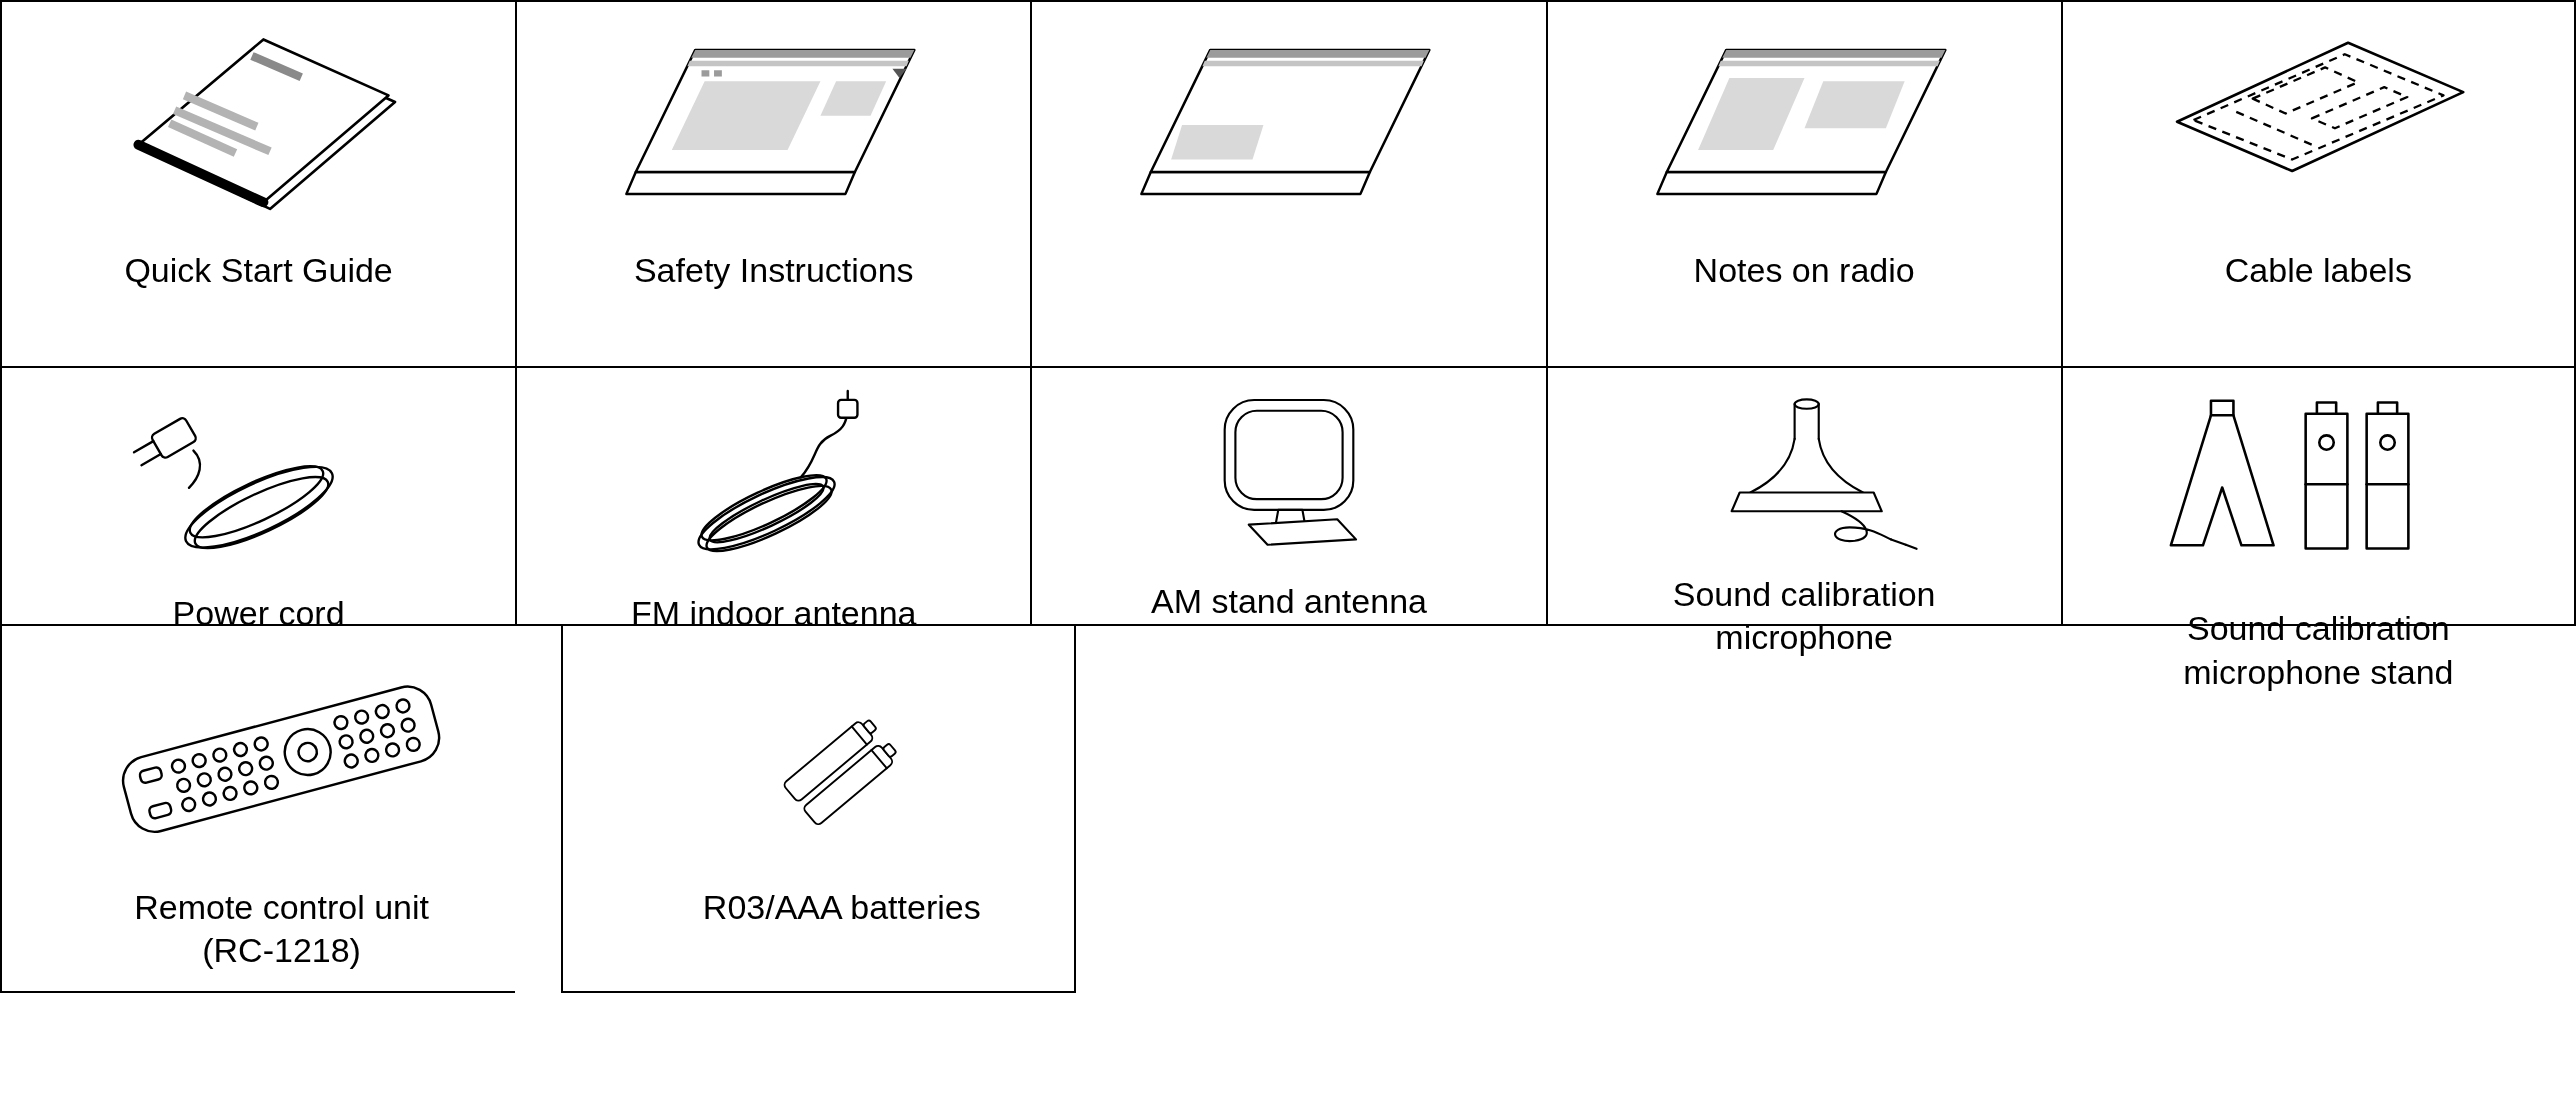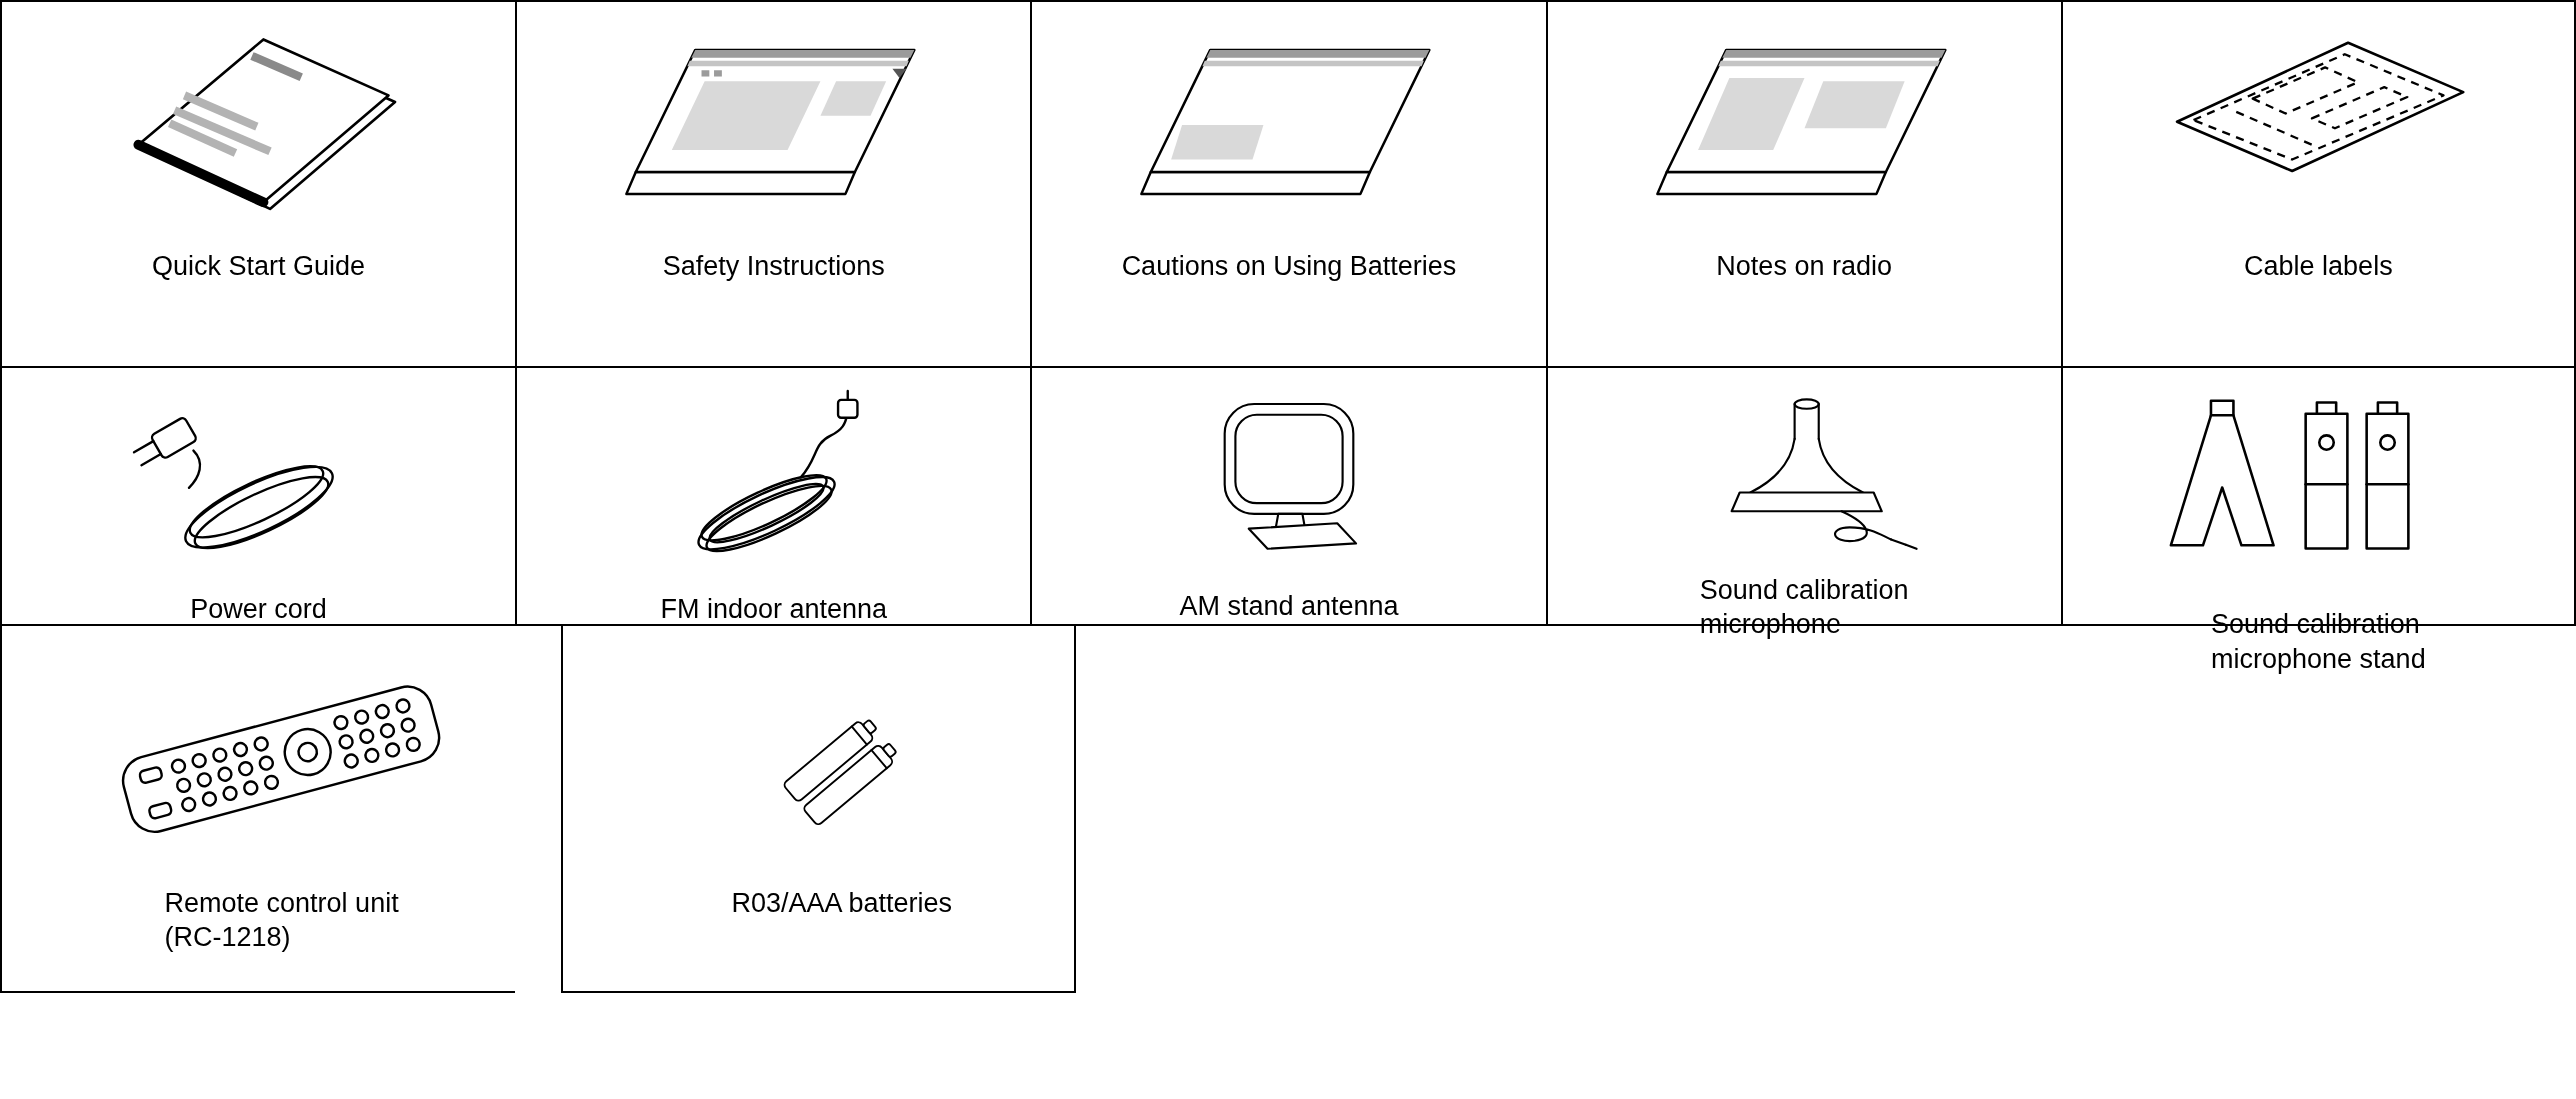--- a/index.html
+++ b/index.html
@@ -31,23 +31,23 @@
   .r3 .cell.last { border-right: 2.3px solid #000; margin-left: 46px; }
   .iconbox {
     height: 216px;
     display: flex;
     align-items: center;
     justify-content: center;
   }
   .r3 .iconbox { height: 229px; }
   .label {
     margin-top: 10.7px;
-    font-size: 27px;
+    font-size: 34px;
     line-height: 1.28;
-    text-align: left;
+    text-align: center;
     white-space: pre-line;
   }
   svg { display: block; }
   .ln { stroke: #000; stroke-width: 1.6; fill: none; stroke-linejoin: round; stroke-linecap: round; }
   .wh { stroke: #000; stroke-width: 1.6; fill: #ffffff; stroke-linejoin: round; }
   .gy { fill: #d9d9d9; stroke: none; }
   .gd { fill: #9b9b9b; stroke: none; }
   .gm { fill: #c4c4c4; stroke: none; }
   .dash { stroke: #000; stroke-width: 1.4; fill: none; stroke-dasharray: 5 4; stroke-linejoin: round; }
 </style>
@@ -93,21 +93,20 @@
     <div class="cell">
       <div class="iconbox">
         <svg width="313" viewBox="0 0 200 130">
           <polygon class="wh" points="12,92 152,92 146,106 6,106"></polygon>
           <polygon class="wh" points="50,14 190,14 152,92 12,92"></polygon>
           <polygon class="gd" points="50,14 190,14 187.5,19 47.5,19"></polygon>
           <polygon class="gm" points="46.5,21 186.5,21 185,24.5 45,24.5"></polygon>
           <polygon class="gy" points="32,62 84,62 77,84 25,84"></polygon>
         </svg>
       </div>
-      <div class="label">Cautions on Using Batteries</div>
     </div>
 
     <div class="cell">
       <div class="iconbox">
         <svg width="313" viewBox="0 0 200 130">
           <polygon class="wh" points="12,92 152,92 146,106 6,106"></polygon>
           <polygon class="wh" points="50,14 190,14 152,92 12,92"></polygon>
           <polygon class="gd" points="50,14 190,14 187.5,19 47.5,19"></polygon>
           <polygon class="gm" points="46.5,21 186.5,21 185,24.5 45,24.5"></polygon>
           <polygon class="gy" points="52,32 100,32 80,78 32,78"></polygon>

